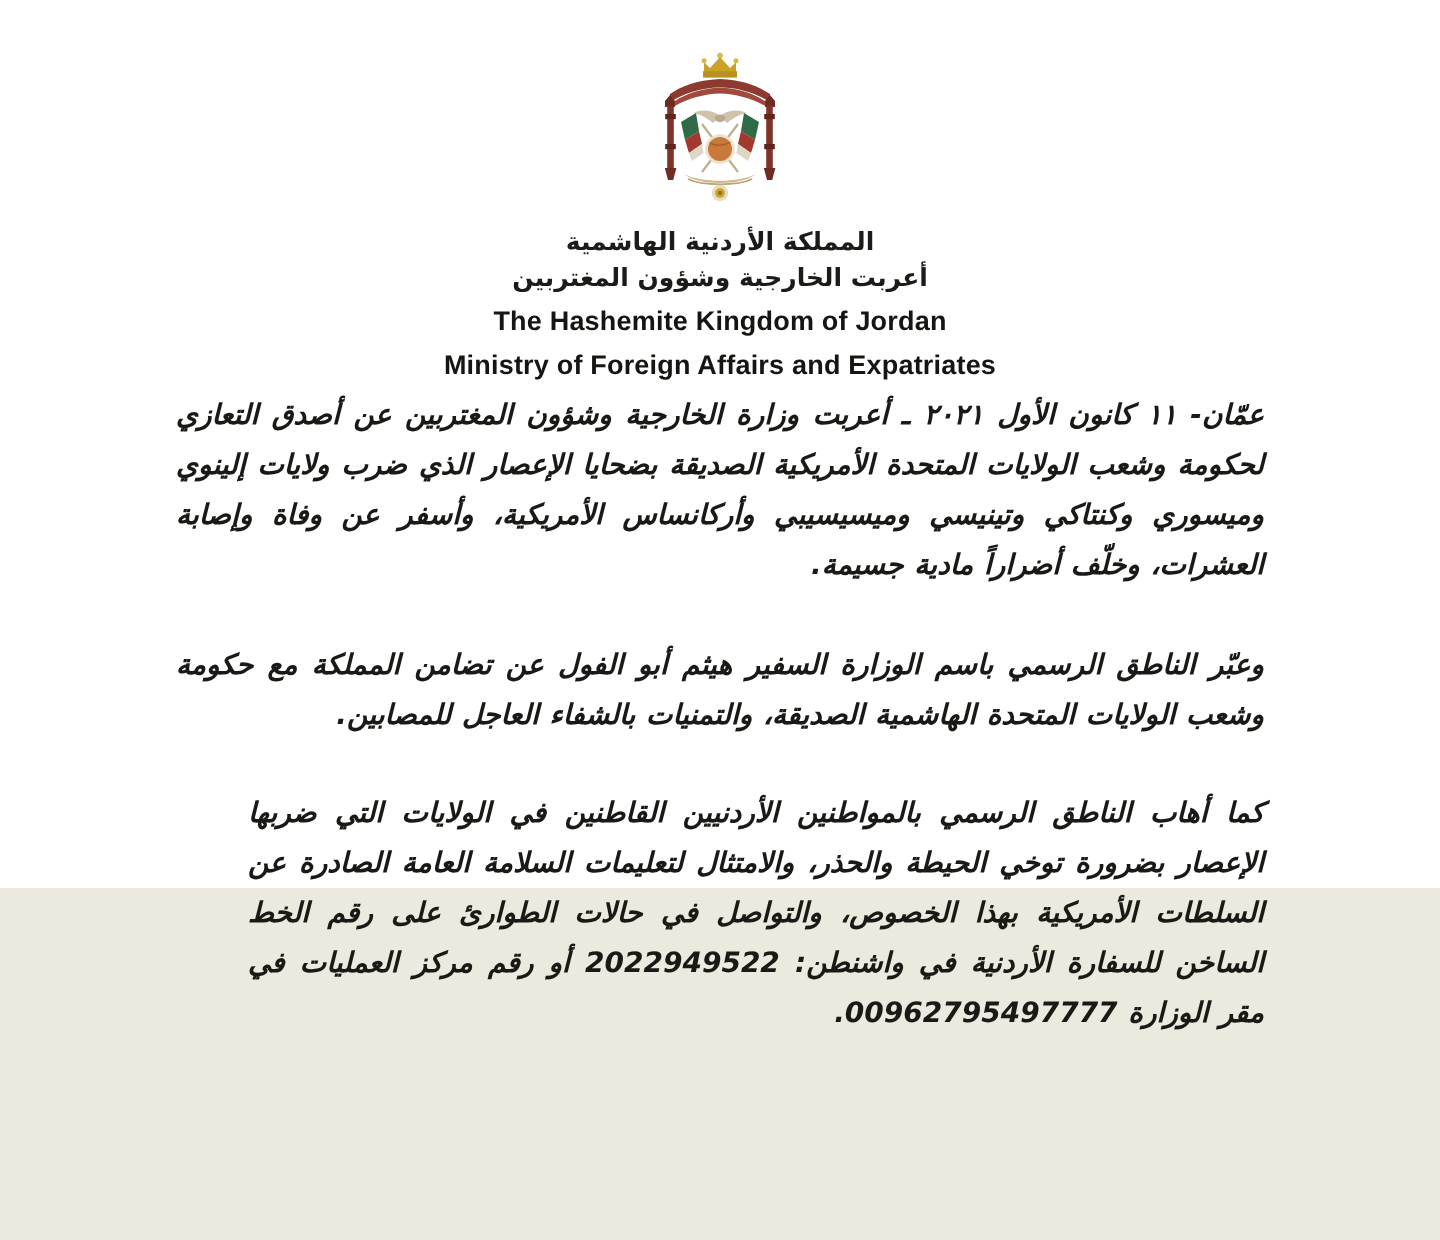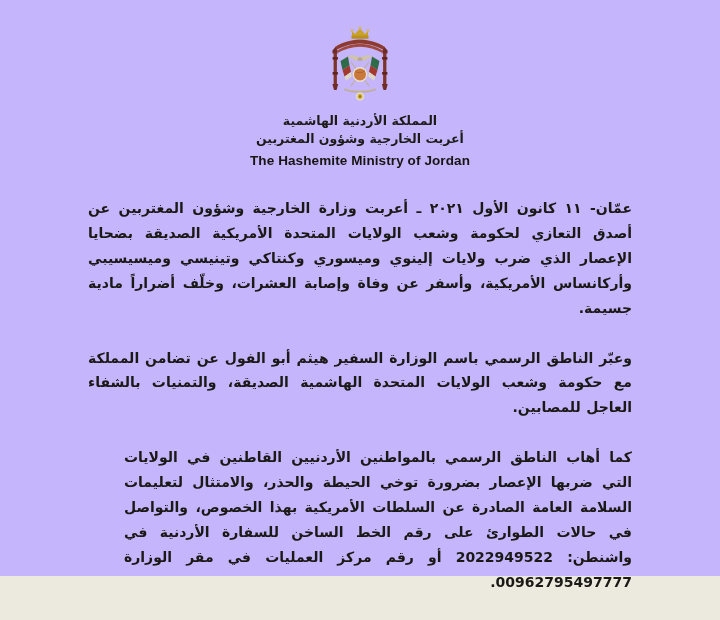--- a/index.html
+++ b/index.html
@@ -12,22 +12,22 @@
     height: 620px;
     overflow: hidden;
     background: #eceade;
     font-family: "Liberation Sans", "DejaVu Sans", sans-serif;
     color: #211f1c;
   }
 
   .page {
     position: relative;
     width: 720px;
-    height: 576px;
-    background: #c4b5fd;
+    height: 444px;
+    background: #ffffff;
     box-sizing: border-box;
   }
 
   
   .masthead {
     padding-top: 26px;
     text-align: center;
   }
 
   .emblem {
@@ -76,20 +76,21 @@
     direction: rtl;
     unicode-bidi: isolate;
     font-size: 14px;
     font-weight: 700;
     line-height: 1.78;
     color: #1b1916;
     margin: 0 0 25px 0;
     text-align: justify;
     text-align-last: right;
     word-spacing: .5px;
+    font-style: italic;
   }
 
   .para:last-child {
     margin-bottom: 0;
     margin-left: 36px;
   }
 </style>
 </head>
 <body>
 
@@ -156,21 +157,22 @@
         <path d="M26 63.5 C33 67 51 67 58 63.5" stroke="#b6a271" stroke-width=".8" fill="none"></path>
         <circle cx="42" cy="70.5" r="4.1" fill="#e6dcc0"></circle>
         <circle cx="42" cy="70.5" r="2.4" fill="#c9a227"></circle>
         <circle cx="42" cy="70.5" r="1" fill="#8c6f18"></circle>
       </g>
     </svg>
 
     <div class="header-text">
       <div class="hdr-ar">المملكة الأردنية الهاشمية</div>
       <div class="hdr-ar">أعربت الخارجية وشؤون المغتربين</div>
-      <div class="hdr-en">The Hashemite Ministry of Jordan</div>
+      <div class="hdr-en">The Hashemite Kingdom of Jordan</div>
+      <div class="hdr-en">Ministry of Foreign Affairs and Expatriates</div>
     </div>
   </div>
 
   <div class="body-copy">
     <p class="para">عمّان- ١١ كانون الأول ٢٠٢١ ـ أعربت وزارة الخارجية وشؤون المغتربين عن أصدق التعازي لحكومة وشعب الولايات المتحدة الأمريكية الصديقة بضحايا الإعصار الذي ضرب ولايات إلينوي وميسوري وكنتاكي وتينيسي وميسيسيبي وأركانساس الأمريكية، وأسفر عن وفاة وإصابة العشرات، وخلّف أضراراً مادية جسيمة.</p>
     <p class="para">وعبّر الناطق الرسمي باسم الوزارة السفير هيثم أبو الفول عن تضامن المملكة مع حكومة وشعب الولايات المتحدة الهاشمية الصديقة، والتمنيات بالشفاء العاجل للمصابين.</p>
     <p class="para">كما أهاب الناطق الرسمي بالمواطنين الأردنيين القاطنين في الولايات التي ضربها الإعصار بضرورة توخي الحيطة والحذر، والامتثال لتعليمات السلامة العامة الصادرة عن السلطات الأمريكية بهذا الخصوص، والتواصل في حالات الطوارئ على رقم الخط الساخن للسفارة الأردنية في واشنطن: 2022949522 أو رقم مركز العمليات في مقر الوزارة 00962795497777.</p>
   </div>
 
 </div>

